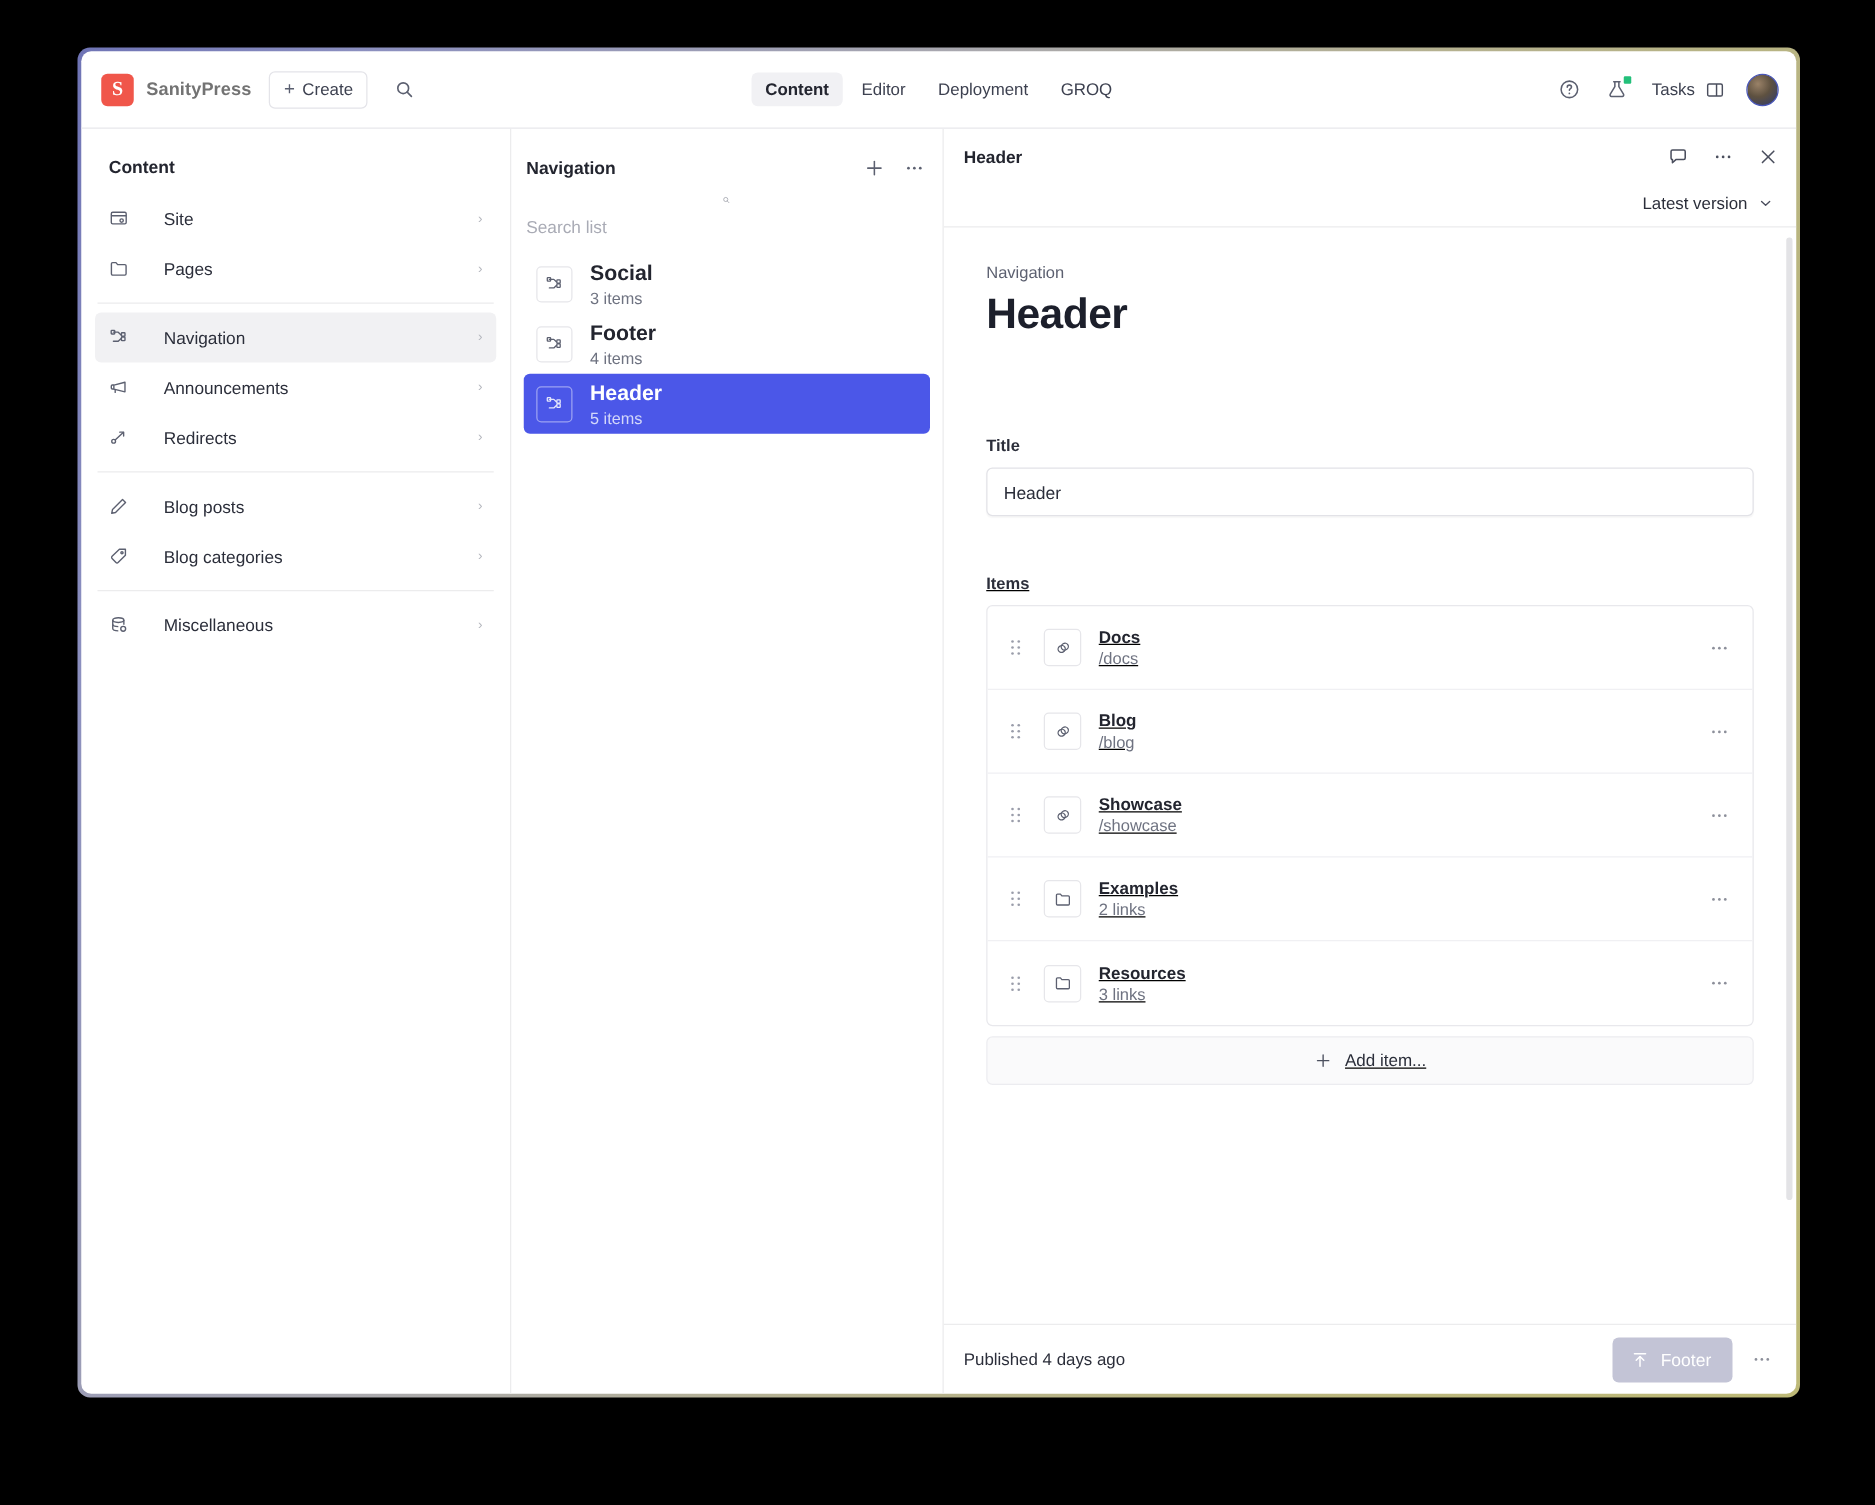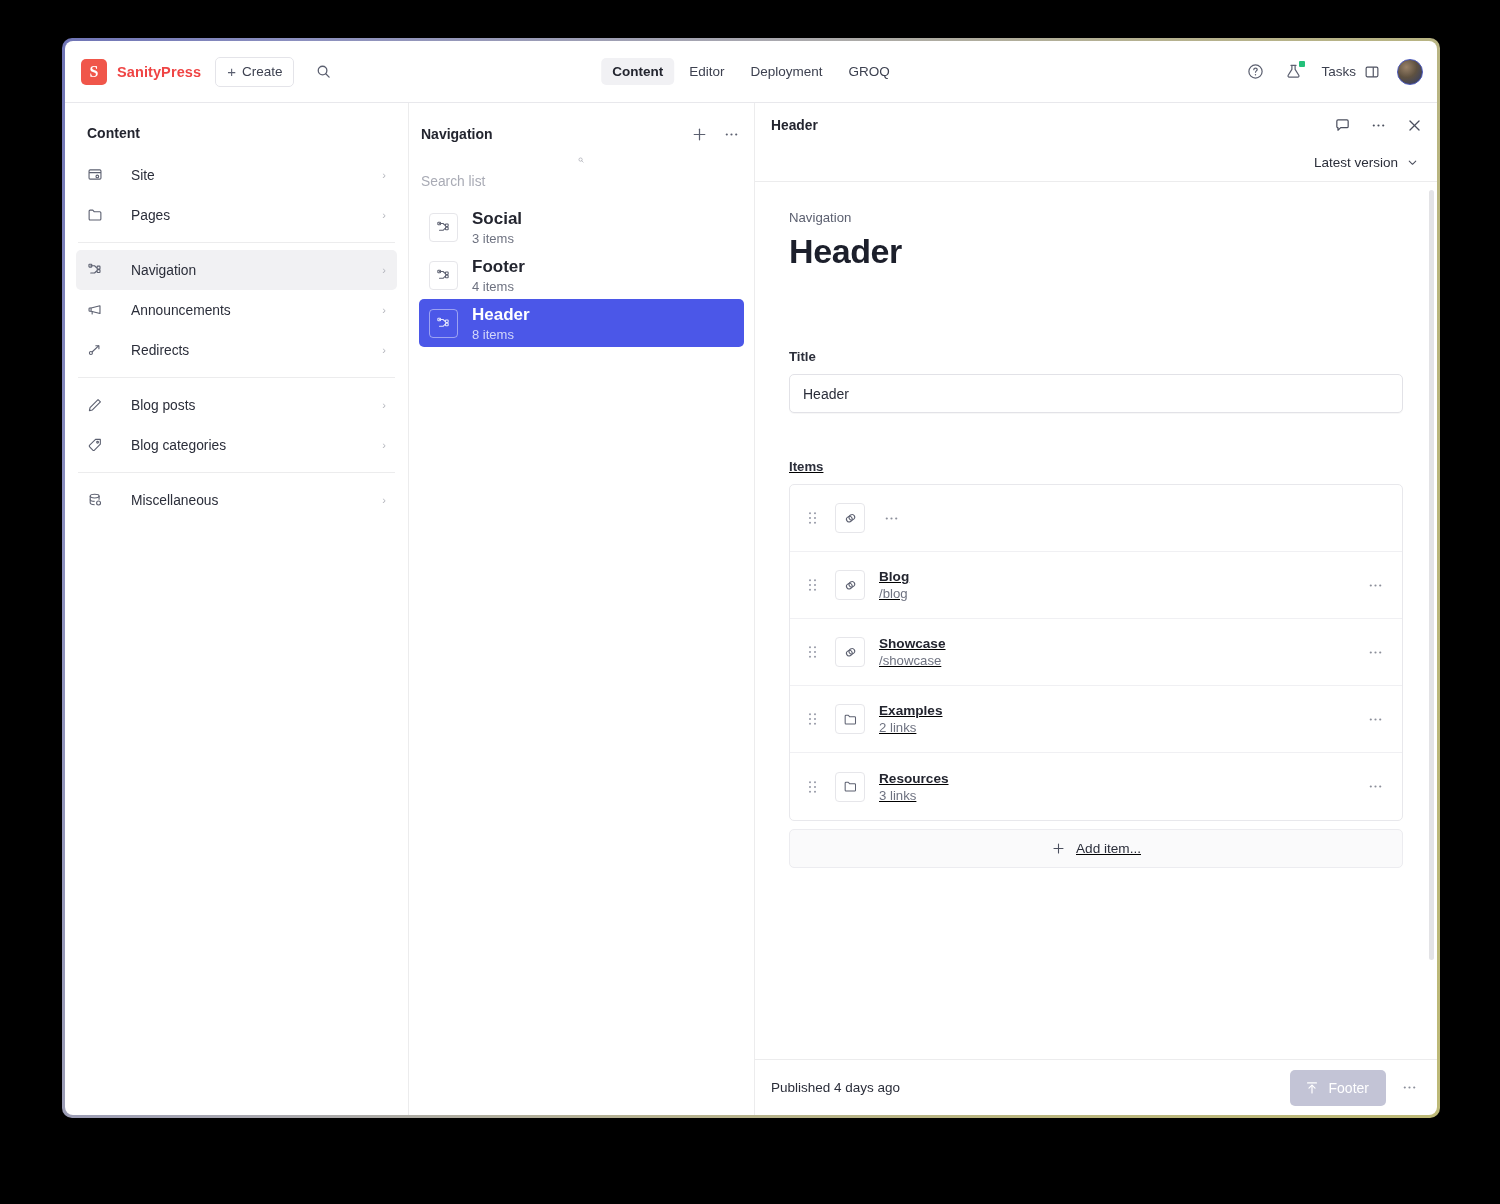--- a/index.html
+++ b/index.html
@@ -35,21 +35,21 @@
     position: relative;
   }
   .brand { display: flex; align-items: center; gap: 10px; }
   .logo {
     width: 26px; height: 26px; border-radius: 5px;
     background: #f0564a;
     color: #fff; font-weight: bold; font-size: 16px;
     display: flex; align-items: center; justify-content: center;
     font-family: "Liberation Serif", serif;
   }
-  .brand-name { font-size: 14.5px; font-weight: 700; color: #ef4444; letter-spacing: .1px; }
+  .brand-name { font-size: 14.5px; font-weight: 700; color: #737373; letter-spacing: .1px; }
   .create-btn {
     margin-left: 14px;
     display: flex; align-items: center; gap: 6px;
     height: 30px; padding: 0 11px;
     border: 1px solid #e4e4e9; border-radius: 5px;
     background: #fff; color: #3d4150; font-size: 13.5px;
     cursor: pointer;
   }
   .create-btn .plus { font-size: 15px; color: #5a5f70; line-height: 1; }
   .top-search {
@@ -462,21 +462,21 @@
             <svg width="15" height="15" viewBox="0 0 18 18" fill="none" stroke="currentColor" stroke-width="1.25">
               <path d="M4.2 4.2h4.3l2.4 2.3" stroke-linecap="round" stroke-linejoin="round"></path>
               <path d="M4.2 12.4h4.3l2.4-2.3" stroke-linecap="round" stroke-linejoin="round"></path>
               <rect x="2.2" y="2.6" width="3.2" height="3.2" rx=".6"></rect>
               <rect x="11.4" y="4.7" width="3.2" height="3.2" rx=".6"></rect>
               <rect x="11.4" y="8.6" width="3.2" height="3.2" rx=".6"></rect>
             </svg>
           </span>
           <span class="doc-meta">
             <span class="n">Header</span>
-            <span class="s">8 items</span>
+            <span class="s">5 items</span>
           </span>
         </div>
       </div>
     </div>
 
     <div class="col-doc">
       <div class="doc-head">
         <div class="doc-head-row1">
           <span class="t">Header</span>
           <span class="acts">
@@ -535,20 +535,24 @@
                     <circle cx="2" cy="11.8" r="1.05"></circle>
                         <circle cx="7" cy="11.8" r="1.05"></circle>
                   </svg>
                 </span>
                 <span class="item-thumb">
                   <svg width="15" height="15" viewBox="0 0 18 18" fill="none" stroke="currentColor" stroke-width="1.25">
                     <ellipse cx="7.6" cy="9.8" rx="3.5" ry="3.2" transform="rotate(-30 7.6 9.8)"></ellipse>
                     <ellipse cx="10.6" cy="7.6" rx="3.5" ry="3.2" transform="rotate(-30 10.6 7.6)"></ellipse>
                   </svg>
                 </span>
+                <span class="item-meta">
+                  <span class="n">Docs</span>
+                  <span class="s">/docs</span>
+                </span>
                 <span class="row-menu">
                   <svg width="17" height="17" viewBox="0 0 18 18" fill="#8c8f9a">
                     <circle cx="4" cy="9" r="1.15"></circle>
                         <circle cx="9" cy="9" r="1.15"></circle>
                         <circle cx="14" cy="9" r="1.15"></circle>
                   </svg>
                 </span>
               </div>
 
               <div class="item-row">

